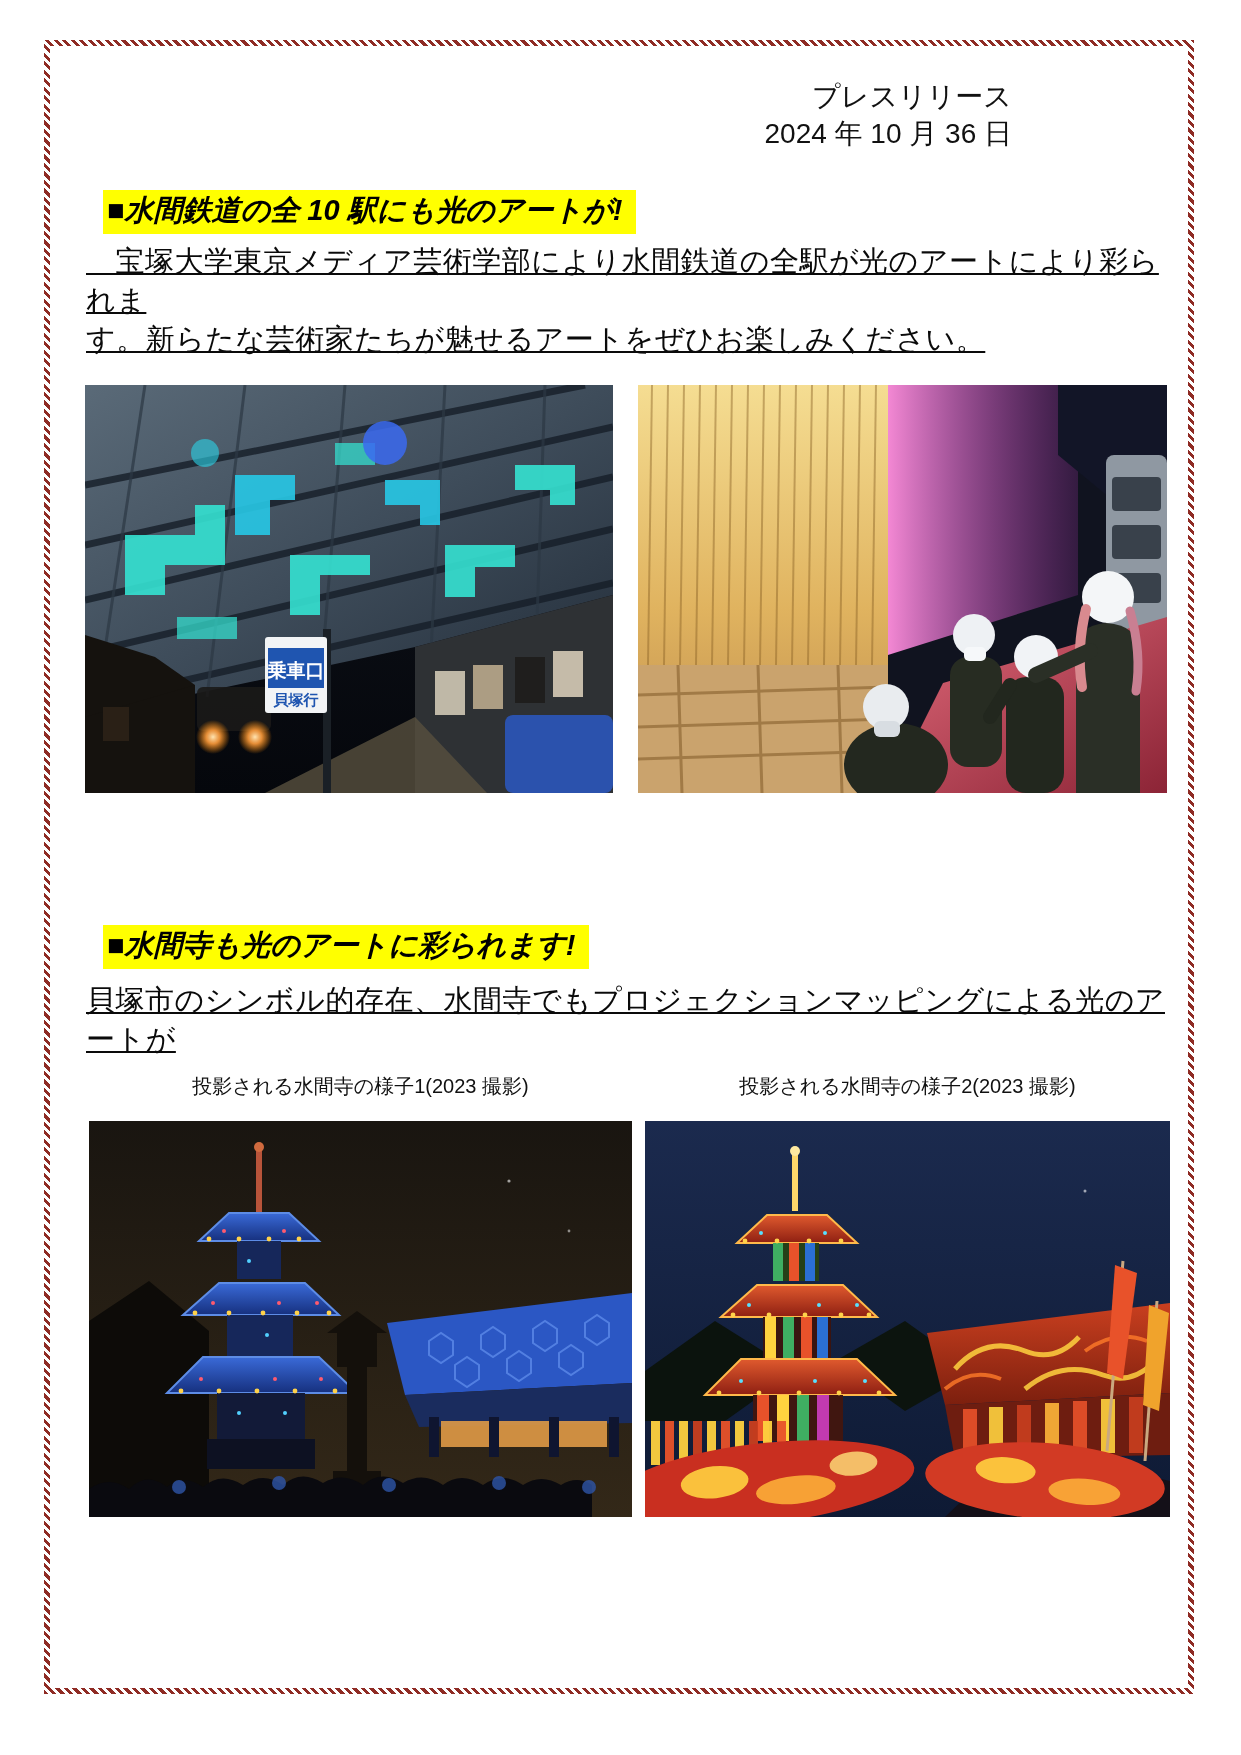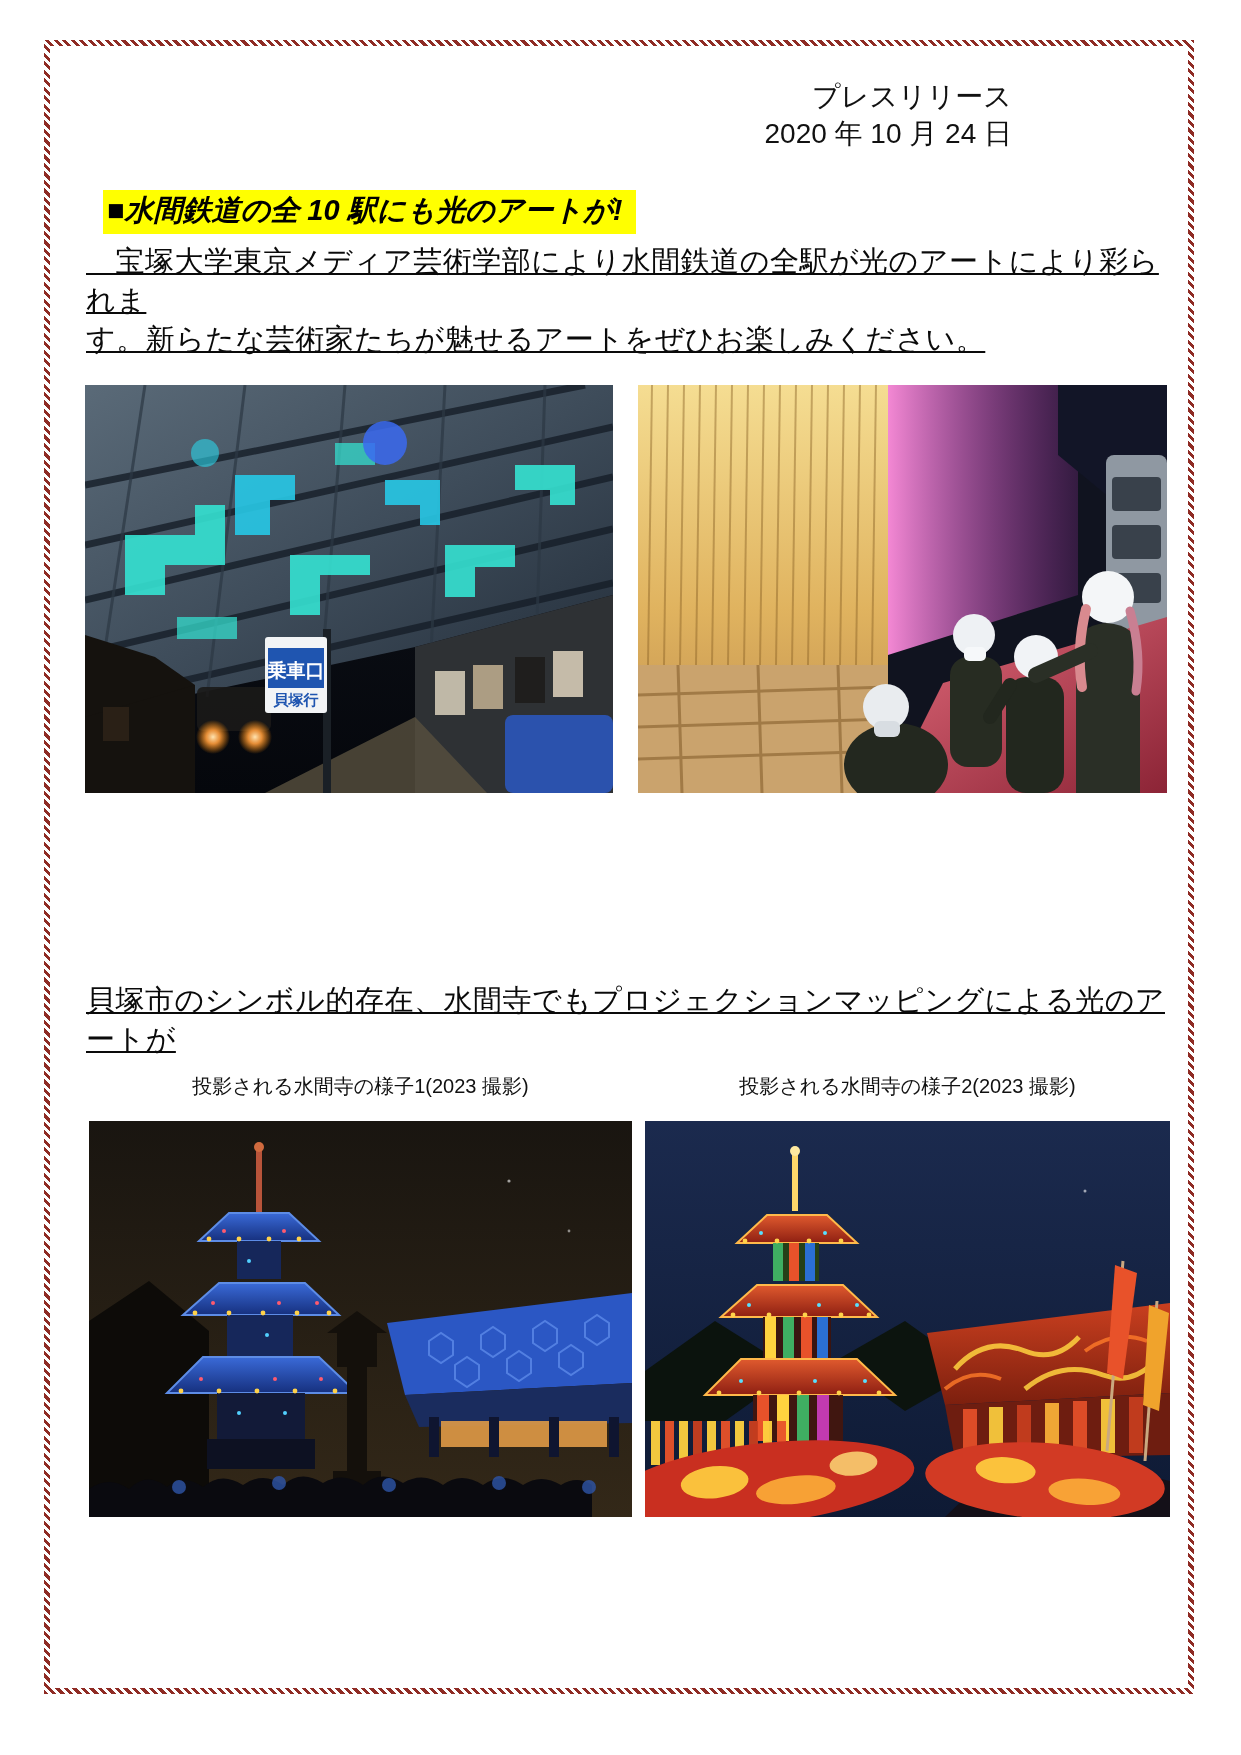--- a/index.html
+++ b/index.html
@@ -61,21 +61,21 @@
 </style>
 </head>
 <body>
 
 <div class="page">
 
   <div class="art-border"></div>
 
   <div class="header-block">
     <div>プレスリリース</div>
-    <div>2020 年 10 月 24 日</div>
+    <div>2024 年 10 月 36 日</div>
   </div>
 
   <div class="hl-heading h1">
     <span class="hl">■水間鉄道の全 10 駅にも光のアートが!</span>
   </div>
 
   <div class="para para1">
     <div>　宝塚大学東京メディア芸術学部により水間鉄道の全駅が光のアートにより彩られま</div>
     <div>す。新らたな芸術家たちが魅せるアートをぜひお楽しみください。</div>
   </div>
@@ -222,20 +222,23 @@
           <path d="M438,408 v-140 q0,-28 30,-30 q34,2 34,32 v138 z" fill="#2a2f26"></path>
           <circle cx="470" cy="212" r="26" fill="#f4f6f8"></circle>
           <path d="M448,224 q-10,40 -4,78" stroke="#d98a8f" stroke-width="10" fill="none" stroke-linecap="round"></path>
           <path d="M492,226 q12,42 6,80" stroke="#c97f92" stroke-width="9" fill="none" stroke-linecap="round"></path>
           <line x1="452" y1="266" x2="398" y2="290" stroke="#2a2f26" stroke-width="16" stroke-linecap="round"></line>
         </g>
       </svg>
     </figure>
   </div>
 
+  <div class="hl-heading h2">
+    <span class="hl">■水間寺も光のアートに彩られます!</span>
+  </div>
 
   <div class="para para2">
     <div>貝塚市のシンボル的存在、水間寺でもプロジェクションマッピングによる光のアートが</div>
   </div>
 
   <div class="caption-row">
     <div class="caption-cell cap1">投影される水間寺の様子1(2023 撮影)</div>
     <div class="caption-cell cap2">投影される水間寺の様子2(2023 撮影)</div>
   </div>
 

